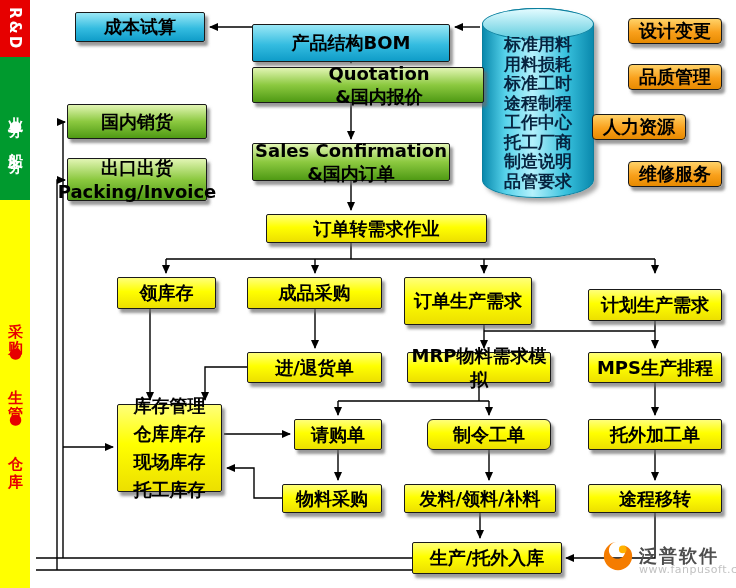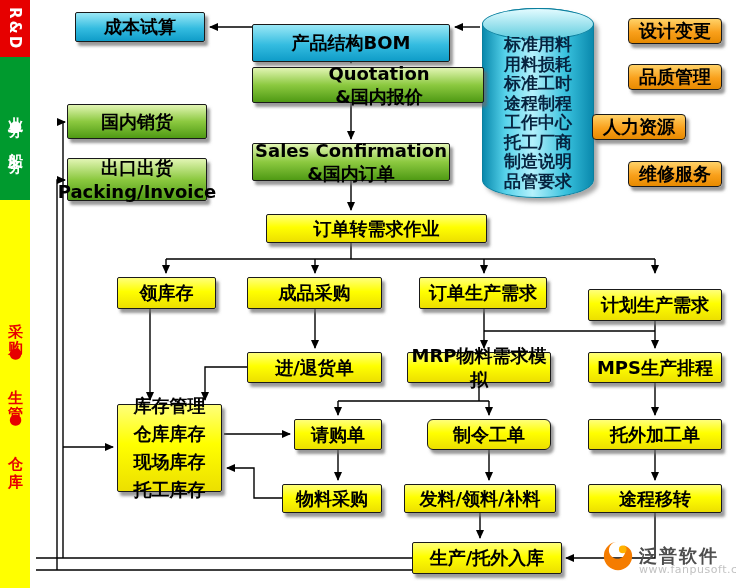--- a/index.html
+++ b/index.html
@@ -136,21 +136,21 @@
   <div class="box green" style="left:67px;top:104px;width:140px;height:35px;">国内销货</div>
   <div class="box green" style="left:67px;top:158px;width:140px;height:43px;">出口出货
 Packing/Invoice</div>
   <div class="box green" style="left:252px;top:143px;width:198px;height:38px;">Sales Confirmation
 &amp;国内订单</div>
 
   <div class="box yellow" style="left:250px;top:214px;width:221px;height:29px;margin-left:16px;">订单转需求作业</div>
 
   <div class="box yellow" style="left:117px;top:277px;width:99px;height:32px;">领库存</div>
   <div class="box yellow" style="left:247px;top:277px;width:135px;height:32px;">成品采购</div>
-  <div class="box yellow" style="left:419px;top:277px;width:128px;height:32px;">订单生产需求</div>
+  <div class="box yellow" style="left:404px;top:277px;width:128px;height:48px;">订单生产需求</div>
   <div class="box yellow" style="left:588px;top:277px;width:134px;height:32px;margin-top:12px;">计划生产需求</div>
 
   <div class="box yellow" style="left:247px;top:352px;width:135px;height:31px;">进/退货单</div>
   <div class="box yellow" style="left:407px;top:352px;width:144px;height:31px;">MRP物料需求模拟</div>
   <div class="box yellow" style="left:588px;top:352px;width:134px;height:31px;">MPS生产排程</div>
 
   <div class="box yellow" style="left:117px;top:404px;width:105px;height:88px;line-height:1.55;">库存管理
 仓库库存
 现场库存
 托工库存</div>

